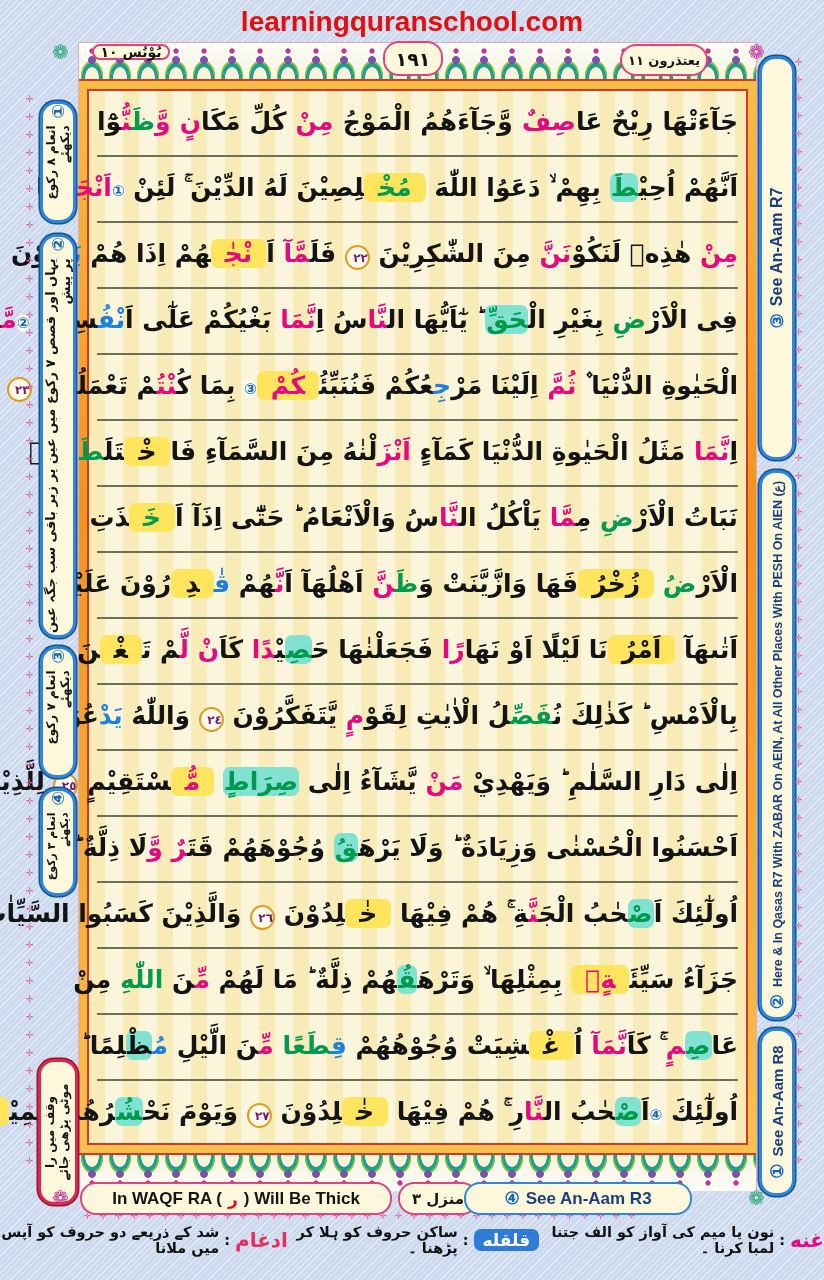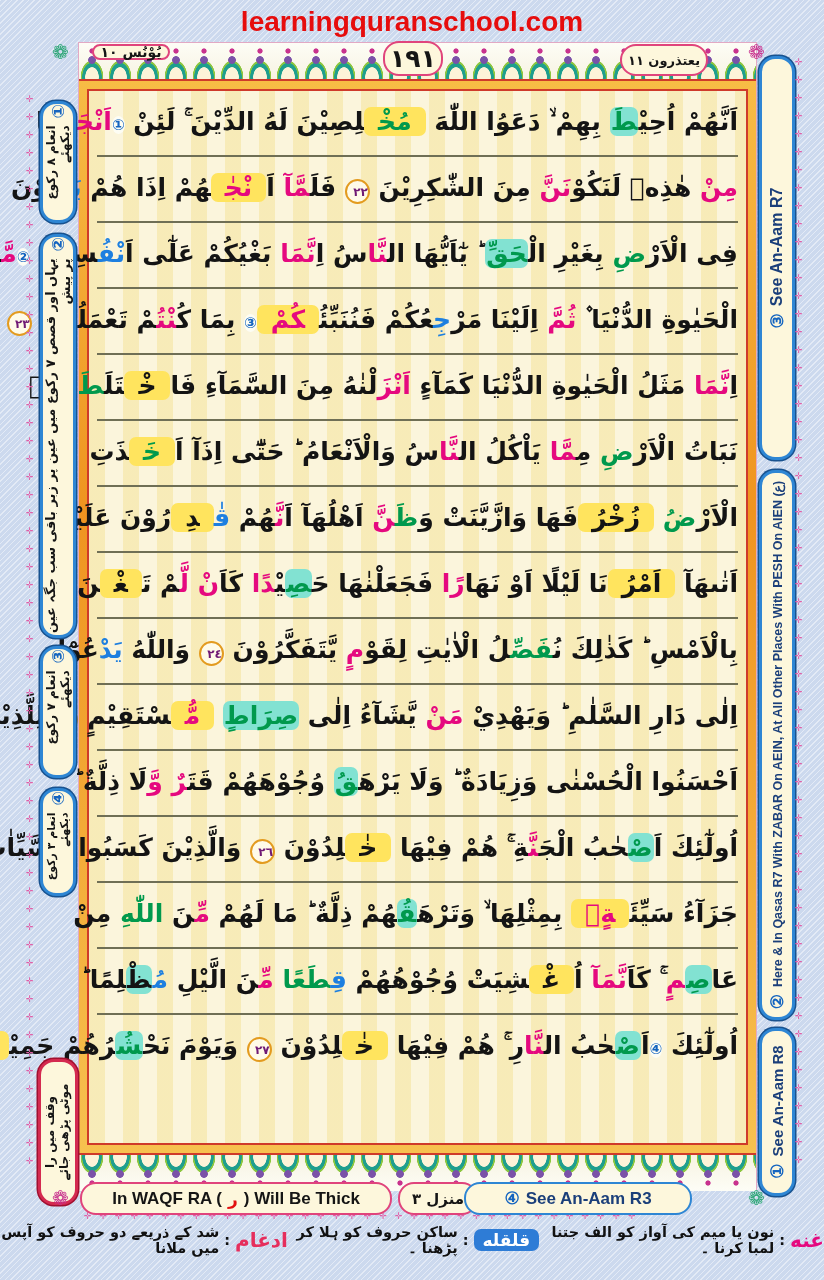--- a/index.html
+++ b/index.html
@@ -77,21 +77,21 @@
     left:-15px;top:1112px;width:146px;height:40px;transform:rotate(-90deg);
     flex-direction:column;gap:0;line-height:1.15;font-size:12px;
   }
   
   .pill{
     position:absolute;display:flex;align-items:center;justify-content:center;gap:6px;
     background:#fdf7dc;border:2.5px solid #e0447c;border-radius:16px;box-sizing:border-box;
     font-weight:bold;color:#151515;z-index:5;
   }
   #pill-surah{left:92px;top:44px;width:78px;height:16px;font-size:14px;direction:rtl;}
-  #pill-page{left:383px;top:41px;width:60px;height:35px;font-size:25px;}
+  #pill-page{left:383px;top:41px;width:60px;height:35px;font-size:19px;}
   #pill-juz{left:620px;top:44px;width:88px;height:32px;font-size:13px;direction:rtl;}
   #pill-waqf{left:80px;top:1182px;width:312px;height:33px;font-size:17px;font-family:"Liberation Sans",sans-serif;}
   #pill-waqf .ra{color:#e21010;font-family:"DejaVu Sans",sans-serif;}
   #pill-manzil{left:398px;top:1182px;width:80px;height:33px;font-size:15px;direction:rtl;}
   #pill-see3{left:464px;top:1182px;width:228px;height:33px;font-size:17px;border-color:#2e86d4;
     color:#1b3f7a;font-family:"Liberation Sans",sans-serif;}
   #pill-see3 .num{color:#1565c0;}
   
   .footer-defs{
     position:absolute;left:0;top:1224px;width:100%;
@@ -284,20 +284,21 @@
 
   <span class="corner" style="left:52px;top:40px;color:#2aa574;">❁</span>
   <span class="corner" style="left:748px;top:40px;color:#c8328e;">❁</span>
   <span class="corner" style="left:52px;top:1186px;color:#c8328e;">❁</span>
   <span class="corner" style="left:748px;top:1186px;color:#2aa574;">❁</span>
 
   <div class="frame">
     <div class="arches"></div>
     <div class="band">
       <div class="text-area" id="quran-text">
+          <div class="qline"><span class="k">جَآءَتْهَا رِيْحٌ عَا</span><span class="p">صِفٌ</span><span class="k"> وَّجَآءَهُمُ الْمَوْجُ </span><span class="p">مِنْ</span><span class="k"> كُلِّ مَكَا</span><span class="p">نٍ وَّ</span><span class="g">ظَ</span><span class="p">نُّ</span><span class="k">وْٓا</span></div>
           <div class="qline"><span class="k">اَنَّهُمْ اُحِيْ</span><span class="g hc">طَ</span><span class="k"> بِهِمْ ۙ دَعَوُا اللّٰهَ </span><span class="g hy">مُخْ</span><span class="k">لِصِيْنَ لَهُ الدِّيْنَ ۚ لَئِنْ </span><span class="n">①</span><span class="p">اَنْجَ</span><span class="k">يْتَنَا</span></div>
           <div class="qline"><span class="p">مِنْ</span><span class="k"> هٰذِهٖ لَنَكُوْ</span><span class="p">نَنَّ</span><span class="k"> مِنَ الشّٰكِرِيْنَ </span><span class="v">٢٢</span><span class="k"> فَلَ</span><span class="p">مَّآ</span><span class="k"> اَ</span><span class="p hy">نْجٰ</span><span class="k">هُمْ اِذَا هُمْ </span><span class="b">يَبْ</span><span class="k">غُوْنَ</span></div>
           <div class="qline"><span class="k">فِى الْاَرْ</span><span class="g">ضِ</span><span class="k"> بِغَيْرِ الْ</span><span class="g hc">حَقِّ</span><span class="k"> ؕ يٰٓاَيُّهَا ال</span><span class="p">نَّا</span><span class="k">سُ اِ</span><span class="p">نَّمَا</span><span class="k"> بَغْيُكُمْ عَلٰٓى اَ</span><span class="b">نْفُ</span><span class="k">سِكُمْ </span><span class="n">②</span><span class="p">مَّ</span><span class="k">تَاعَ</span></div>
           <div class="qline"><span class="k">الْحَيٰوةِ الدُّنْيَا ۫ </span><span class="p">ثُمَّ</span><span class="k"> اِلَيْنَا مَرْ</span><span class="b">جِ</span><span class="k">عُكُمْ فَنُنَبِّئُ</span><span class="p hy">كُمْ</span><span class="n">③</span><span class="k"> بِمَا كُ</span><span class="p">نْتُ</span><span class="k">مْ تَعْمَلُوْنَ </span><span class="v">٢٣</span></div>
           <div class="qline"><span class="k">اِ</span><span class="p">نَّمَا</span><span class="k"> مَثَلُ الْحَيٰوةِ الدُّنْيَا كَمَآءٍ </span><span class="p">اَنْزَ</span><span class="k">لْنٰهُ مِنَ السَّمَآءِ فَا</span><span class="k hy">خْ</span><span class="k">تَلَ</span><span class="g">طَ</span><span class="k"> بِهٖ</span></div>
           <div class="qline"><span class="k">نَبَاتُ الْاَرْ</span><span class="g">ضِ</span><span class="k"> مِ</span><span class="p">مَّا</span><span class="k"> يَاْكُلُ ال</span><span class="p">نَّا</span><span class="k">سُ وَالْاَنْعَامُ ؕ حَتّٰٓى اِذَآ اَ</span><span class="g hy">خَ</span><span class="k">ذَتِ</span></div>
           <div class="qline"><span class="k">الْاَرْ</span><span class="g">ضُ</span><span class="k"> </span><span class="k hy">زُخْرُ</span><span class="k">فَهَا وَازَّيَّنَتْ وَ</span><span class="g">ظَ</span><span class="p">نَّ</span><span class="k"> اَهْلُهَآ اَ</span><span class="p">نَّ</span><span class="k">هُمْ </span><span class="b">قٰ</span><span class="k hy">دِ</span><span class="k">رُوْنَ عَلَيْهَآ ۙ</span></div>
           <div class="qline"><span class="k">اَتٰىهَآ </span><span class="k hy">اَمْرُ</span><span class="k">نَا لَيْلًا اَوْ نَهَا</span><span class="p">رًا</span><span class="k"> فَجَعَلْنٰهَا حَ</span><span class="g hc">صِ</span><span class="k">يْ</span><span class="p">دًا</span><span class="k"> كَاَ</span><span class="p">نْ لَّ</span><span class="k">مْ تَ</span><span class="k hy">غْ</span><span class="k">نَ</span></div>
           <div class="qline"><span class="k">بِالْاَمْسِ ؕ كَذٰلِكَ نُ</span><span class="g">فَصِّ</span><span class="k">لُ الْاٰيٰتِ لِقَوْ</span><span class="p">مٍ</span><span class="k"> يَّتَفَكَّرُوْنَ </span><span class="v">٢٤</span><span class="k"> وَاللّٰهُ </span><span class="b">يَدْ</span><span class="k">عُوْٓا</span></div>
           <div class="qline"><span class="k">اِلٰى دَارِ السَّلٰمِ ؕ وَيَهْدِيْ </span><span class="p">مَنْ</span><span class="k"> يَّشَآءُ اِلٰى </span><span class="g hc">صِرَاطٍ</span><span class="k"> </span><span class="p hy">مُّ</span><span class="k">سْتَقِيْمٍ </span><span class="v">٢٥</span><span class="k"> لِلَّذِيْنَ</span></div>

